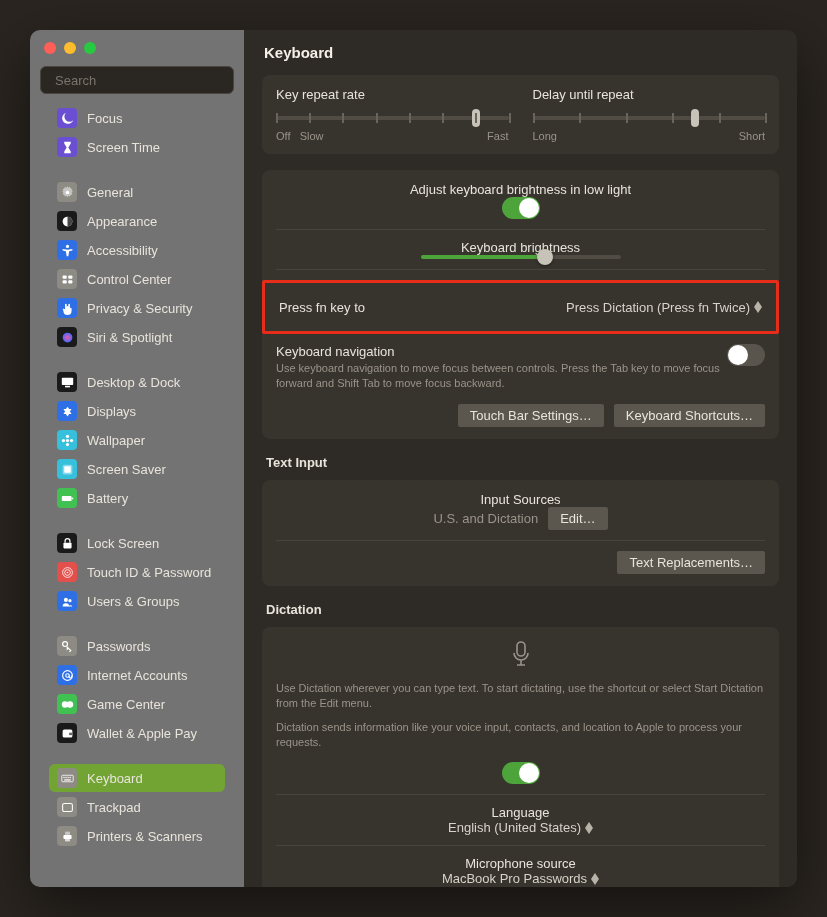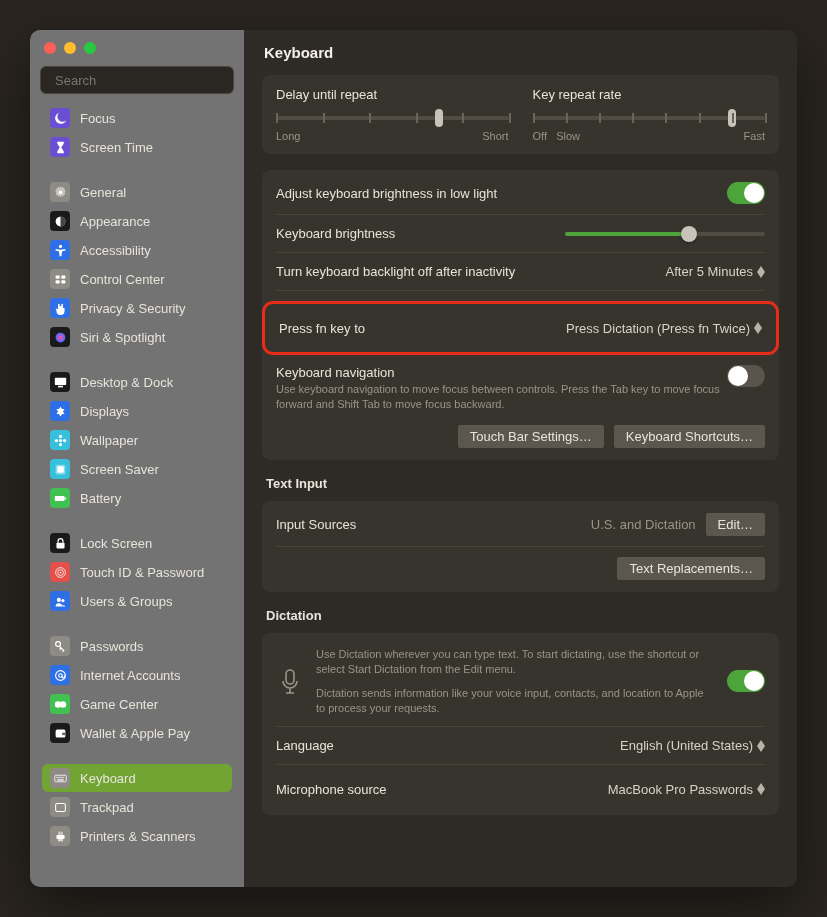--- a/index.html
+++ b/index.html
@@ -49,21 +49,21 @@
   background: transparent;
   border: none;
   outline: none;
   color: #c8c3b9;
   font-size: 13px;
 }
 .search input::placeholder { color: #7a756c; }
 .side-list {
   flex: 1;
   overflow-y: auto;
-  padding: 0 12px 8px;
+  padding: 0 19px 8px;
 }
 .side-list::-webkit-scrollbar { width: 0; }
 .side-item {
   display: flex;
   align-items: center;
   gap: 10px;
   padding: 4px 8px;
   border-radius: 6px;
   font-size: 13px;
   color: #e8e4db;
@@ -113,21 +113,21 @@
   font-size: 13px;
   color: #e8e4db;
 }
 .row {
   display: flex;
   align-items: center;
   justify-content: space-between;
   min-height: 28px;
   position: relative;
 }
-.row.sep { border-bottom: 1px solid #48433b; padding-bottom: 10px; margin-bottom: 10px; }
+.row.sep { border-bottom: 1px solid #48433b; padding-bottom: 10px; margin-bottom: 10px; flex-direction: column; }
 .row.sep:last-child { border-bottom: none; padding-bottom: 0; margin-bottom: 0; }
 .sliders-row { display: flex; gap: 24px; }
 .slider-col { flex: 1; display: flex; flex-direction: column; gap: 8px; }
 .slider-label { font-size: 13px; color: #e8e4db; }
 .slider-track {
   height: 4px;
   background: #514c43;
   border-radius: 2px;
   position: relative;
   margin: 6px 0 2px;
@@ -203,21 +203,21 @@
   color: #e8e4db;
   border: none;
   border-radius: 2px;
   padding: 4px 12px;
   font-size: 13px;
   cursor: pointer;
 }
 .btn-row { display: flex; justify-content: flex-end; gap: 10px; margin-top: 12px; }
 .highlight {
   border: 3px solid #e82c1a;
-  border-radius: 11px;
+  border-radius: 2px;
   margin: 0 -14px;
   padding: 10px 14px;
 }
 .desc { font-size: 11px; color: #9a948a; line-height: 1.4; margin-top: 2px; }
 .section-title { font-size: 13px; font-weight: 700; color: #e8e4db; margin: 4px 0 10px 4px; }
 .edit-group { display: flex; align-items: center; gap: 10px; }
 .val-text { color: #9a948a; font-size: 13px; }
 .dict-row { display: flex; gap: 12px; align-items: flex-start; }
 .mic-wrap { width: 28px; display:flex; justify-content:center; padding-top: 2px; }
 </style>
@@ -471,82 +471,68 @@
 
   <div class="main">
     <div class="main-header">
       <h1>Keyboard</h1>
     </div>
     <div class="main-body">
 
       <div class="pane">
         <div class="sliders-row">
           <div class="slider-col">
-            <div class="slider-label">Delay until repeat</div>
-            <div class="slider-track" id="delay-track">
-              <div class="thumb" id="delay-thumb" style="left: 70%;"></div>
-            <div class="tick" style="left: 0%;"></div>
-                <div class="tick" style="left: 20%;"></div>
-                <div class="tick" style="left: 40%;"></div>
-                <div class="tick" style="left: 60%;"></div>
-                <div class="tick" style="left: 80%;"></div>
-                <div class="tick" style="left: 100%;"></div>
-              </div>
-            <div class="slider-ends">
-              <span>Long</span>
-              <span>Short</span>
-            </div>
-          </div>
-          <div class="slider-col">
             <div class="slider-label">Key repeat rate</div>
             <div class="slider-track" id="rate-track">
               <div class="thumb" id="rate-thumb" style="left: 86%;"></div>
             <div class="tick" style="left: 0%;"></div>
                 <div class="tick" style="left: 14.2857%;"></div>
                 <div class="tick" style="left: 28.5714%;"></div>
                 <div class="tick" style="left: 42.8571%;"></div>
                 <div class="tick" style="left: 57.1429%;"></div>
                 <div class="tick" style="left: 71.4286%;"></div>
                 <div class="tick" style="left: 85.7143%;"></div>
                 <div class="tick" style="left: 100%;"></div>
               </div>
             <div class="slider-ends">
               <span><span>Off</span>&nbsp;&nbsp;&nbsp;<span>Slow</span></span>
               <span>Fast</span>
             </div>
           </div>
+          <div class="slider-col">
+            <div class="slider-label">Delay until repeat</div>
+            <div class="slider-track" id="delay-track">
+              <div class="thumb" id="delay-thumb" style="left: 70%;"></div>
+            <div class="tick" style="left: 0%;"></div>
+                <div class="tick" style="left: 20%;"></div>
+                <div class="tick" style="left: 40%;"></div>
+                <div class="tick" style="left: 60%;"></div>
+                <div class="tick" style="left: 80%;"></div>
+                <div class="tick" style="left: 100%;"></div>
+              </div>
+            <div class="slider-ends">
+              <span>Long</span>
+              <span>Short</span>
+            </div>
+          </div>
         </div>
       </div>
 
       <div class="pane">
         <div class="row sep">
           <span>Adjust keyboard brightness in low light</span>
           <div class="toggle on">
               <div class="toggle-knob"></div>
             </div>
         </div>
         <div class="row sep">
           <span>Keyboard brightness</span>
           <div class="brightness-slider">
             <div class="brightness-fill" id="bright-fill" style="width: 62%;"></div>
             <div class="brightness-thumb" id="bright-thumb" style="left: 62%;"></div>
-          </div>
-        </div>
-        <div class="row sep">
-          <span>Turn keyboard backlight off after inactivity</span>
-          <div class="popup-val">
-            <span>After 5 Minutes</span>
-            <span class="chevrons">
-              <svg viewBox="0 0 8 6">
-                  <path d="M4 0L8 6H0z" fill="#b8b3a9"></path>
-                </svg>
-              <svg viewBox="0 0 8 6">
-                  <path d="M4 6L0 0h8z" fill="#b8b3a9"></path>
-                </svg>
-            </span>
           </div>
         </div>
 
         <div class="highlight">
           <div class="row">
             <span>Press fn key to</span>
             <div class="popup-val">
               <span>Press Dictation (Press fn Twice)</span>
               <span class="chevrons">
                 <svg viewBox="0 0 8 6">

